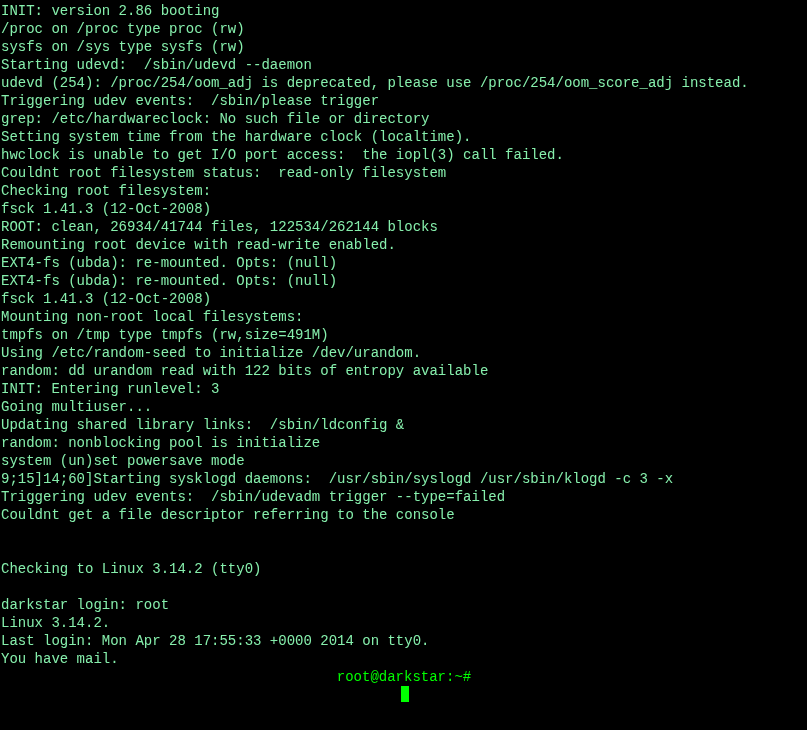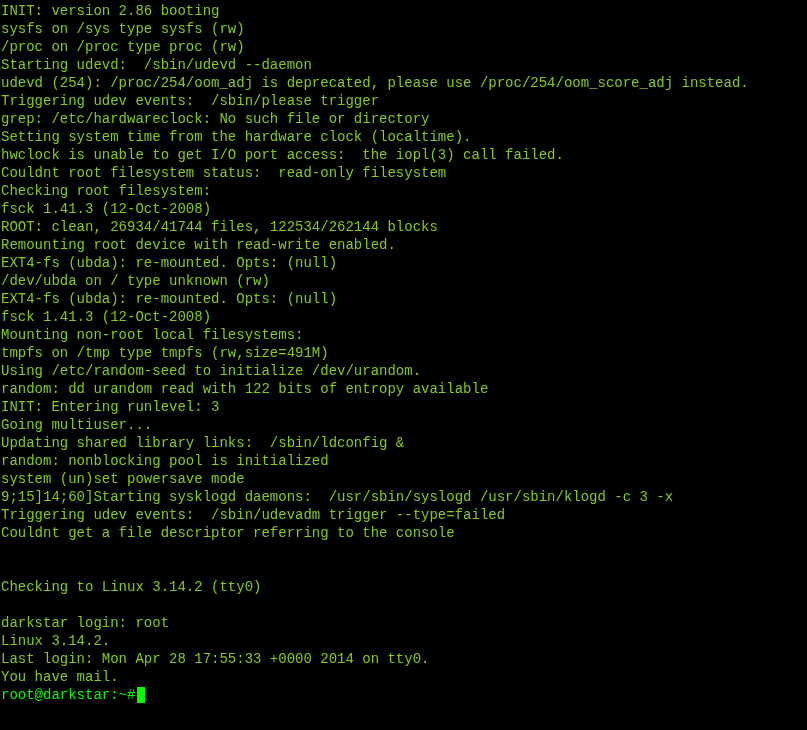--- a/index.html
+++ b/index.html
@@ -11,67 +11,67 @@
       background-color: #000000;
       font-family: 'Courier New', monospace;
       font-size: 14px;
       line-height: 18px;
       width: 807px;
       height: 730px;
       overflow: hidden;
       padding: 2px 0 0 1px;
     }
     .line {
-      color: #84cc16;
+      color: #86efac;
       white-space: pre;
       font-family: Liberation Mono, monospace;
     }
     .prompt-line {
       color: #00ff00;
       display: flex;
       align-items: center;
+      flex-direction: column;
     }
     .cursor {
       display: inline-block;
       width: 8px;
       height: 16px;
       background-color: #00ff00;
       margin-left: 2px;
     }
   </style>
 </head>
 <body>
 
 <div>
   <div class="line">INIT: version 2.86 booting</div>
+  <div class="line">/proc on /proc type proc (rw)</div>
   <div class="line">sysfs on /sys type sysfs (rw)</div>
-  <div class="line">/proc on /proc type proc (rw)</div>
   <div class="line">Starting udevd:  /sbin/udevd --daemon</div>
   <div class="line">udevd (254): /proc/254/oom_adj is deprecated, please use /proc/254/oom_score_adj instead.</div>
   <div class="line">Triggering udev events:  /sbin/please trigger</div>
   <div class="line">grep: /etc/hardwareclock: No such file or directory</div>
   <div class="line">Setting system time from the hardware clock (localtime).</div>
   <div class="line">hwclock is unable to get I/O port access:  the iopl(3) call failed.</div>
   <div class="line">Couldnt root filesystem status:  read-only filesystem</div>
   <div class="line">Checking root filesystem:</div>
   <div class="line">fsck 1.41.3 (12-Oct-2008)</div>
   <div class="line">ROOT: clean, 26934/41744 files, 122534/262144 blocks</div>
   <div class="line">Remounting root device with read-write enabled.</div>
   <div class="line">EXT4-fs (ubda): re-mounted. Opts: (null)</div>
-  <div class="line">/dev/ubda on / type unknown (rw)</div>
   <div class="line">EXT4-fs (ubda): re-mounted. Opts: (null)</div>
   <div class="line">fsck 1.41.3 (12-Oct-2008)</div>
   <div class="line">Mounting non-root local filesystems:</div>
   <div class="line">tmpfs on /tmp type tmpfs (rw,size=491M)</div>
   <div class="line">Using /etc/random-seed to initialize /dev/urandom.</div>
   <div class="line">random: dd urandom read with 122 bits of entropy available</div>
   <div class="line">INIT: Entering runlevel: 3</div>
   <div class="line">Going multiuser...</div>
   <div class="line">Updating shared library links:  /sbin/ldconfig &amp;</div>
-  <div class="line">random: nonblocking pool is initialized</div>
+  <div class="line">random: nonblocking pool is initialize</div>
   <div class="line">system (un)set powersave mode</div>
   <div class="line">9;15]14;60]Starting sysklogd daemons:  /usr/sbin/syslogd /usr/sbin/klogd -c 3 -x</div>
   <div class="line">Triggering udev events:  /sbin/udevadm trigger --type=failed</div>
   <div class="line">Couldnt get a file descriptor referring to the console</div>
   <div class="line">&nbsp;</div>
   <div class="line">&nbsp;</div>
   <div class="line">Checking to Linux 3.14.2 (tty0)</div>
   <div class="line">&nbsp;</div>
   <div class="line">darkstar login: root</div>
   <div class="line">Linux 3.14.2.</div>

